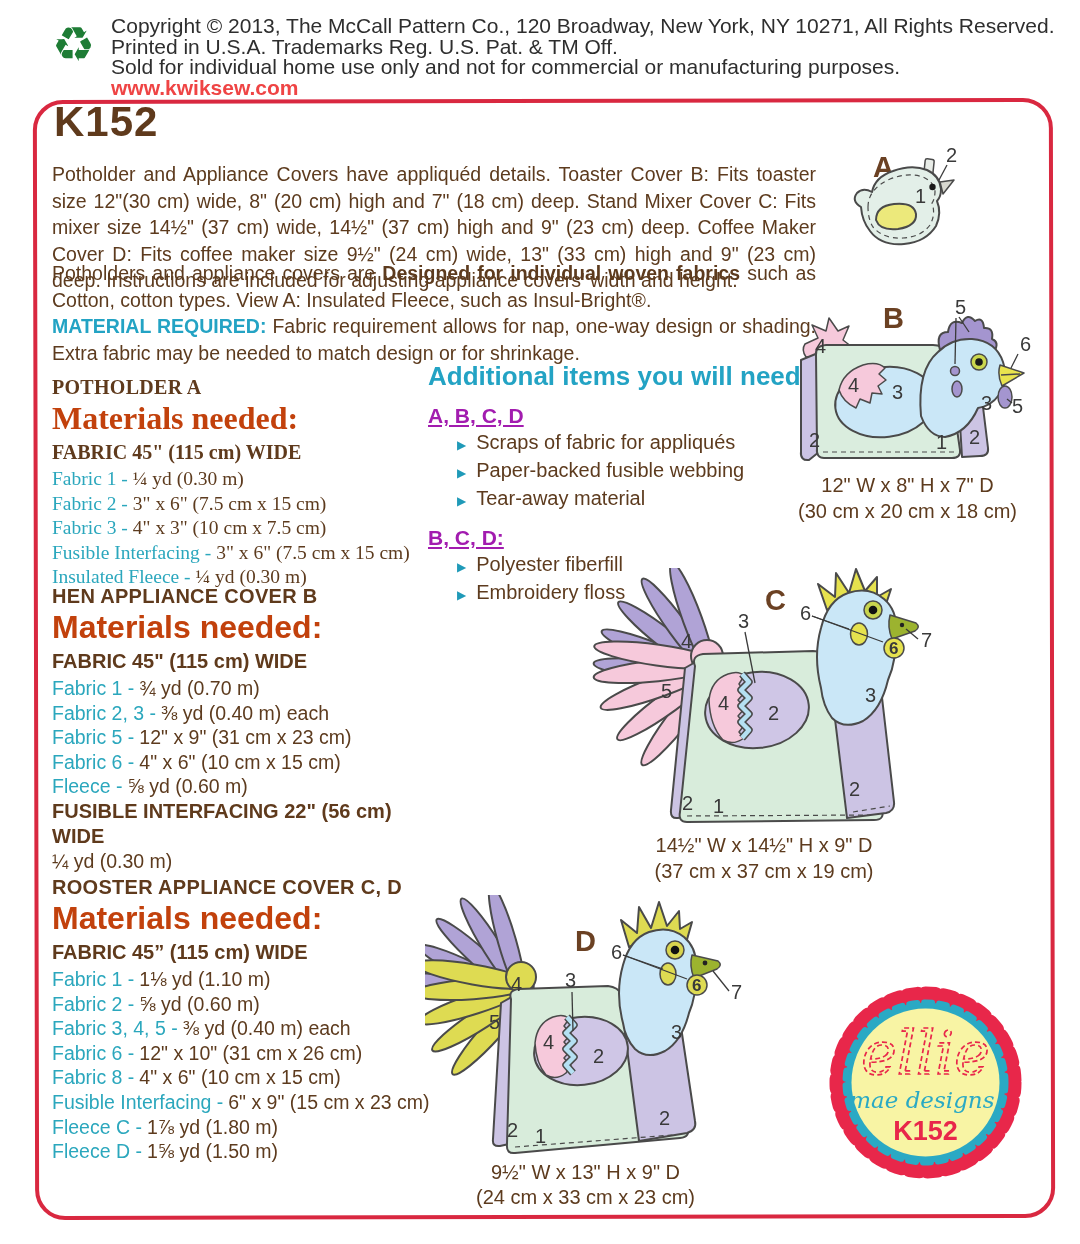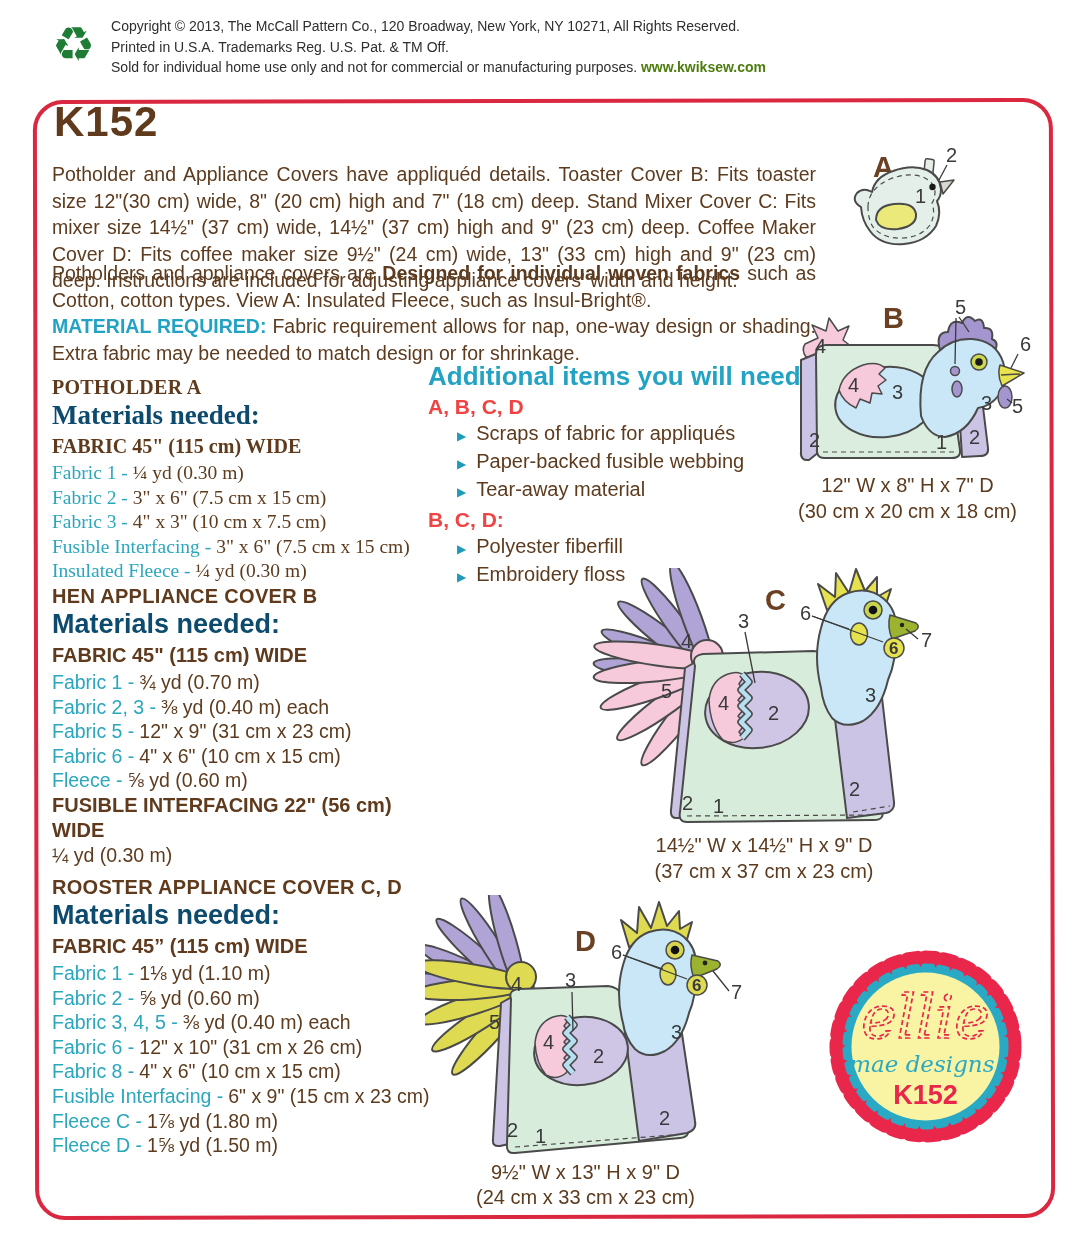--- a/index.html
+++ b/index.html
@@ -1,22 +1,22 @@
 <!DOCTYPE html>
 <html><head>
 <meta charset="utf-8">
 <style>
   html,body{margin:0;padding:0;background:#ffffff;}
   .page{position:relative;width:1080px;height:1244px;background:#ffffff;overflow:hidden;
         font-family:"Liberation Sans",sans-serif;}
   
   .header{position:absolute;left:52px;top:16px;display:flex;gap:16px;align-items:flex-start;}
   .recycle{font-size:48px;line-height:58px;color:#1e7c35;}
-  .header-text{font-size:14px;line-height:20.5px;color:#2e2e2e;}
-  .header-text .site{font-weight:bold;color:#4d7c0f;}
+  .header-text{font-size:21px;line-height:20.5px;color:#2e2e2e;}
+  .header-text .site{font-weight:bold;color:#ef4444;}
   
   .border-box{position:absolute;left:34px;top:99px;width:1012px;height:1112px;
               border:4px solid #d92840;border-radius:30px;transform:rotate(-0.12deg);}
   
   .title-row{position:absolute;left:54px;top:98px;display:flex;align-items:baseline;gap:15px;}
   .title-code{font-size:42px;font-weight:bold;color:#5f3a1c;letter-spacing:1px;}
   .title-name{font-size:36px;font-weight:bold;font-style:italic;color:#23a3c4;letter-spacing:.5px;}
   
   .para{position:absolute;left:52px;width:764px;font-size:19.5px;line-height:26.5px;
         color:#5d3b1e;text-align:justify;}
@@ -24,31 +24,31 @@
   #fabric-note{top:260px;}
   #material-req{top:313px;}
   .teal-bold{color:#23a3c4;font-weight:bold;}
   .brown-bold{font-weight:bold;}
   
   .section{position:absolute;left:52px;width:386px;}
   #section-potholder{top:376px;font-family:Liberation Serif, serif;}
   #section-hen{top:585px;}
   #section-rooster{top:876px;}
   .sec-heading{font-size:20px;font-weight:bold;color:#5f3a1c;letter-spacing:.3px;}
-  .sec-materials{font-size:27px;font-weight:bold;color:#0c4a6e;margin:1px 0 4px;}
+  .sec-materials{font-size:32px;font-weight:bold;color:#c2410c;margin:1px 0 4px;}
   .sec-fabric{font-size:20px;font-weight:bold;color:#5f3a1c;margin-bottom:3px;}
   .mat-row{font-size:19.5px;line-height:24.6px;}
   .mat-label{color:#2ba7bd;}
   .mat-value{color:#5d3b1e;margin-left:5px;}
   .sec-extra-heading{font-size:20px;font-weight:bold;color:#5f3a1c;line-height:25px;}
   .sec-extra-value{font-size:19.5px;color:#5d3b1e;line-height:25px;}
   
   .additional{position:absolute;left:428px;top:361px;width:385px;}
   .add-title{font-size:26px;font-weight:bold;color:#23a3c4;}
-  .add-group{font-size:21px;font-weight:bold;color:#ef4444;margin:3px 0 2px;}
+  .add-group{font-size:21px;font-weight:bold;color:#a21caf;margin:12px 0 2px;text-decoration:underline;}
   .add-item{display:flex;gap:10px;align-items:baseline;font-size:20px;line-height:25px;
             color:#5d3b1e;padding-left:29px;}
   .bullet{color:#1f9ab8;font-size:12px;flex:0 0 auto;}
   
   .diagram{position:absolute;}
   #diagram-a{left:845px;top:145px;width:130px;height:120px;}
   #diagram-b{left:793px;top:300px;width:240px;height:170px;}
   #diagram-c{left:585px;top:568px;width:380px;height:285px;}
   #diagram-d{left:425px;top:895px;width:390px;height:280px;}
   .dims{position:absolute;text-align:center;color:#5d3b1e;font-size:20px;line-height:26px;}
@@ -56,21 +56,21 @@
   #dims-c{left:628px;top:832px;width:272px;}
   #dims-d{left:448px;top:1160px;width:275px;line-height:25px;}
   svg text.co{font-family:"Liberation Sans",sans-serif;font-size:20px;fill:#3a3a3a;}
   svg text.co-s{font-family:"Liberation Sans",sans-serif;font-size:17px;fill:#3a3a3a;font-weight:bold;}
   svg text.vlabel{font-family:"Liberation Sans",sans-serif;font-size:29px;font-weight:bold;fill:#6b4123;}
   svg .outline{stroke:#4a4a4a;stroke-width:2;stroke-linejoin:round;}
   svg .thin{stroke:#4a4a4a;stroke-width:1.5;stroke-linejoin:round;}
   svg .leader{stroke:#3a3a3a;stroke-width:1.3;fill:none;}
   svg .stitch{stroke:#4a4a4a;stroke-width:1.2;stroke-dasharray:5 4;fill:none;}
   
-  #logo{left:823px;top:944px;width:205px;height:205px;text-align:right;}
+  #logo{left:823px;top:980px;width:205px;height:205px;text-align:right;}
   #logo text.ellie{font-family:"DejaVu Serif",serif;font-style:italic;font-size:60px;
                    fill:none;stroke:#e8274a;stroke-width:1.7;stroke-dasharray:5 3;}
   #logo text.mae{font-family:"DejaVu Serif",serif;font-style:italic;font-size:23px;fill:#2aa9c4;}
   #logo text.code{font-family:"Liberation Sans",sans-serif;font-size:27px;font-weight:bold;fill:#e8274a;}
 </style>
 </head>
 <body>
 
 <div class="page">
 
@@ -264,21 +264,21 @@
       <text class="co" x="133" y="142">4</text>
       <text class="co" x="183" y="152">2</text>
       <text class="co" x="280" y="134">3</text>
       <text class="co" x="97" y="242">2</text>
       <text class="co" x="128" y="245">1</text>
       <text class="co" x="264" y="228">2</text>
     </svg>
   </div>
   <div class="dims" id="dims-c">
     <div>14½" W x 14½" H x 9" D</div>
-      <div>(37 cm x 37 cm x 23 cm)</div>
+      <div>(37 cm x 37 cm x 19 cm)</div>
   </div>
 
   <div class="diagram" id="diagram-d">
     <svg viewBox="0 0 390 280" width="390" height="280">
       <text class="vlabel" x="150" y="56">D</text>
       <g transform="translate(98,102)">
         <ellipse class="outline" fill="#b0a3d6" cx="-58" cy="0" rx="58" ry="9" transform="rotate(10)"></ellipse>
         <ellipse class="outline" fill="#b0a3d6" cx="-58" cy="0" rx="58" ry="9" transform="rotate(26)"></ellipse>
         <ellipse class="outline" fill="#b0a3d6" cx="-58" cy="0" rx="58" ry="9" transform="rotate(42)"></ellipse>
         <ellipse class="outline" fill="#b0a3d6" cx="-58" cy="0" rx="58" ry="9" transform="rotate(58)"></ellipse>

